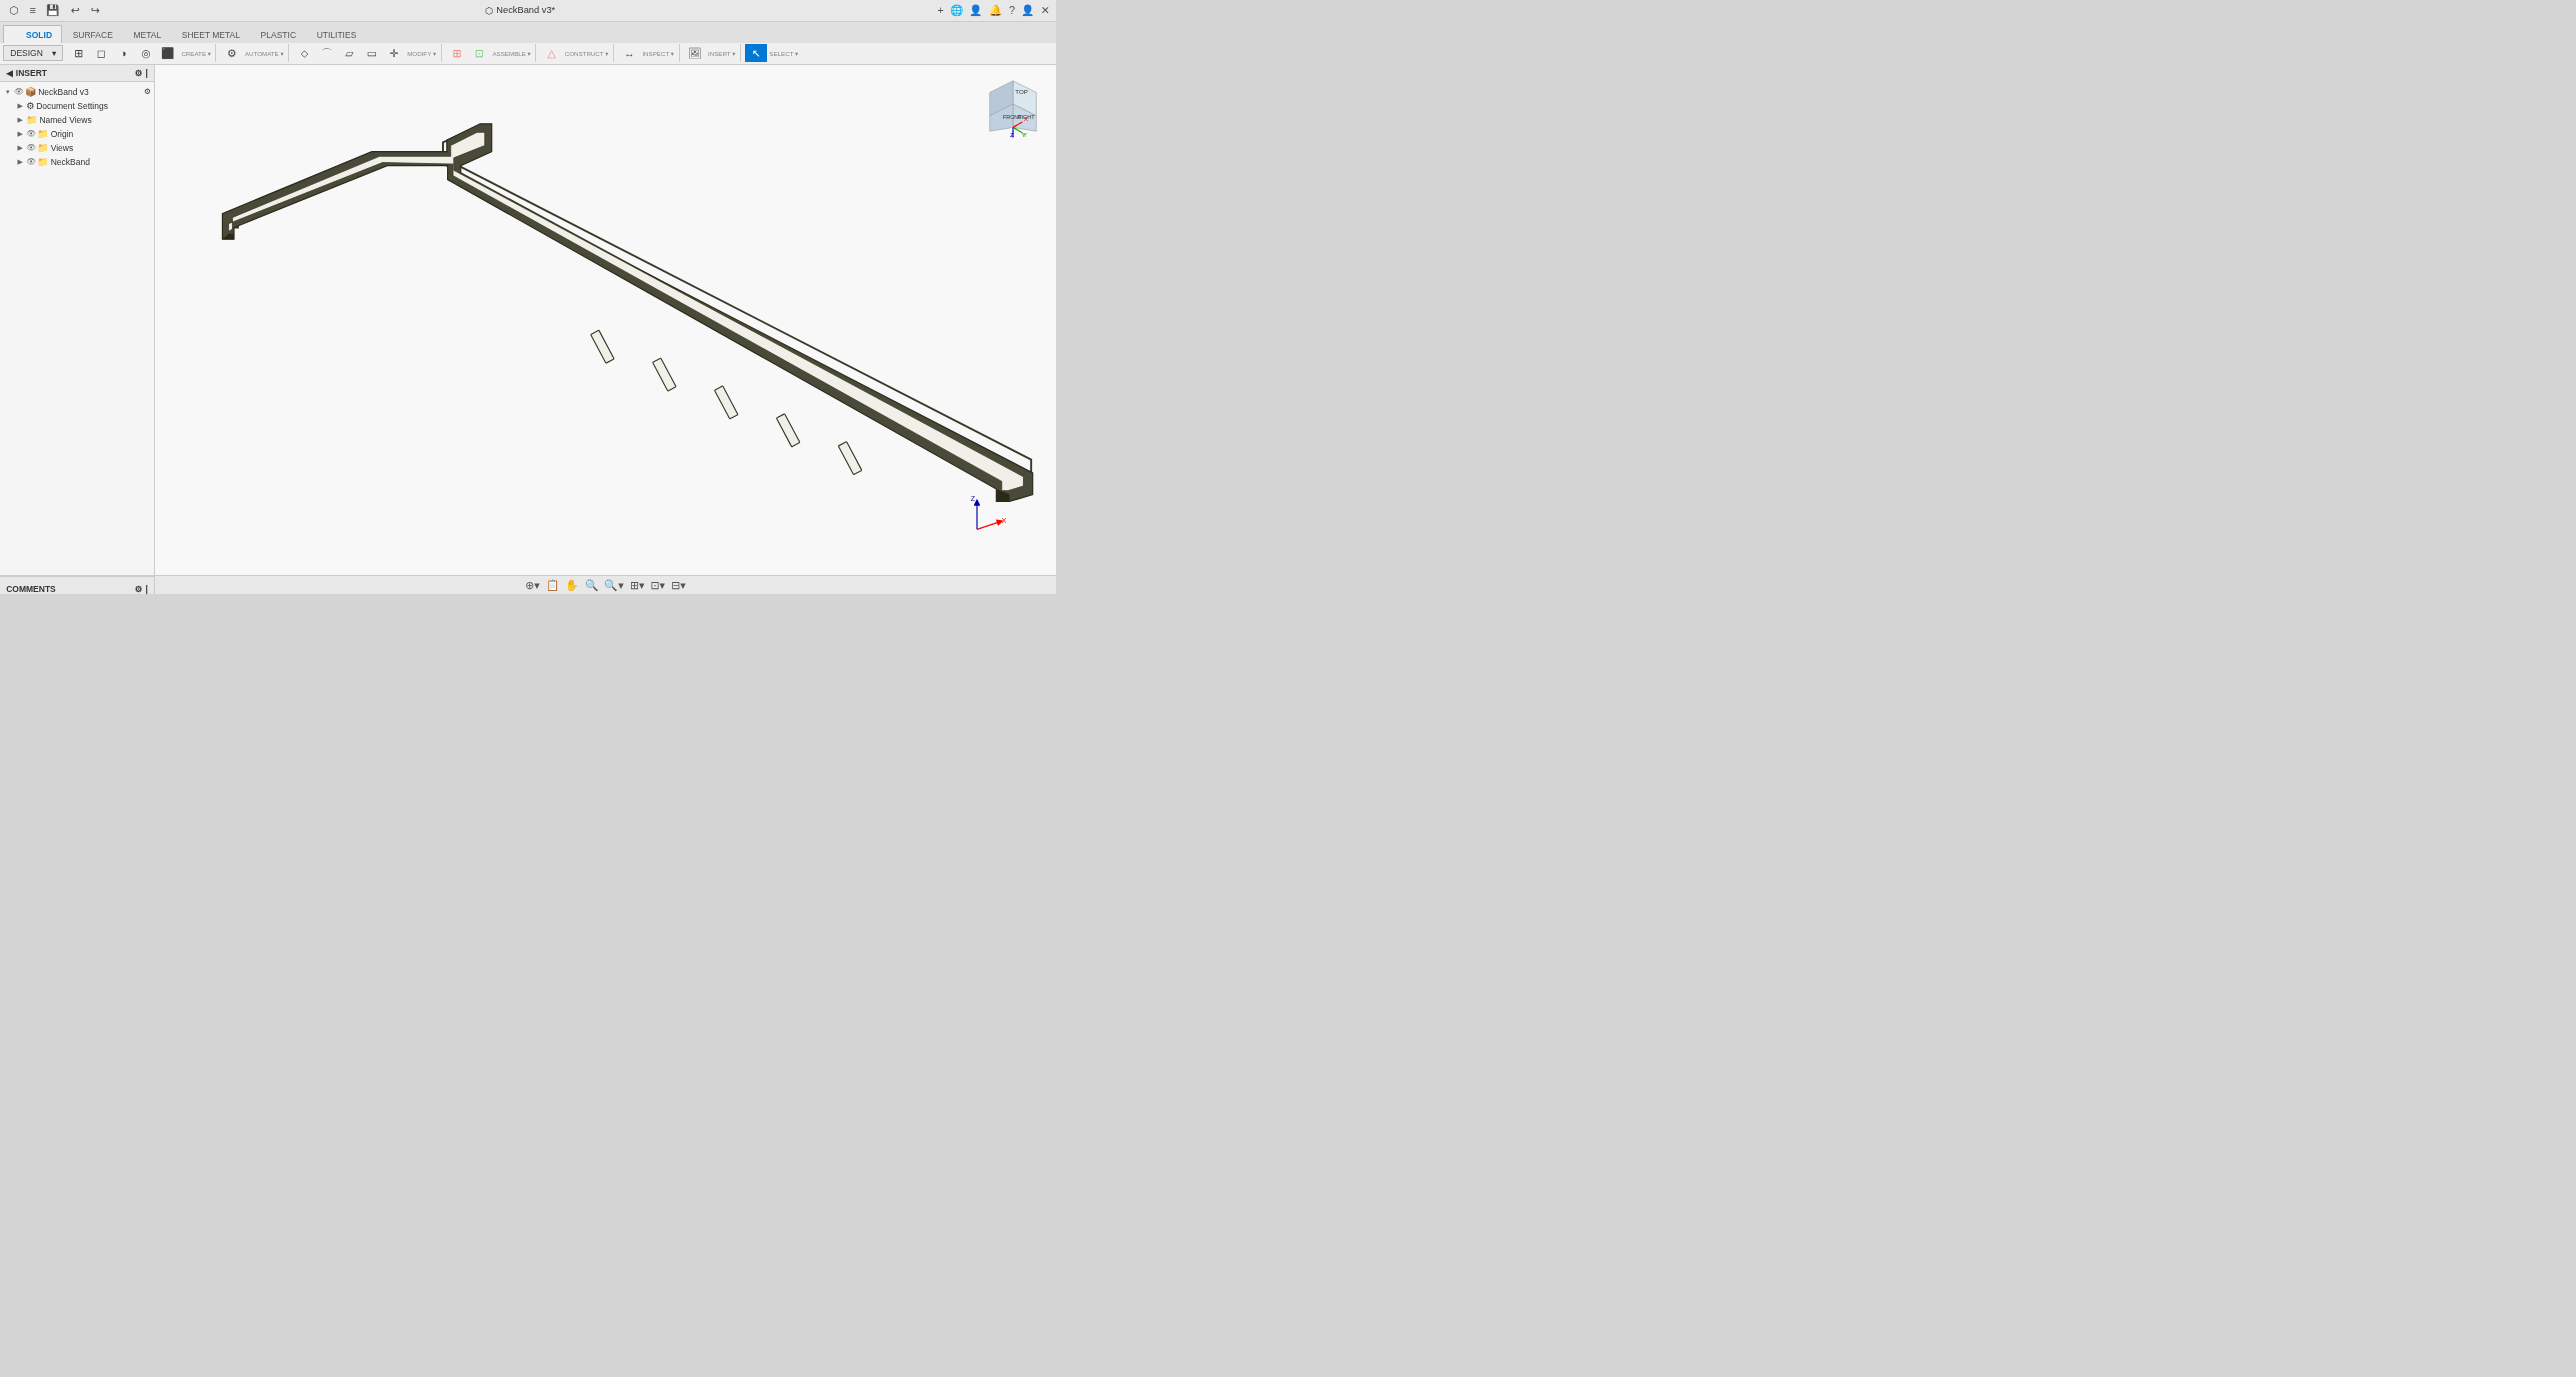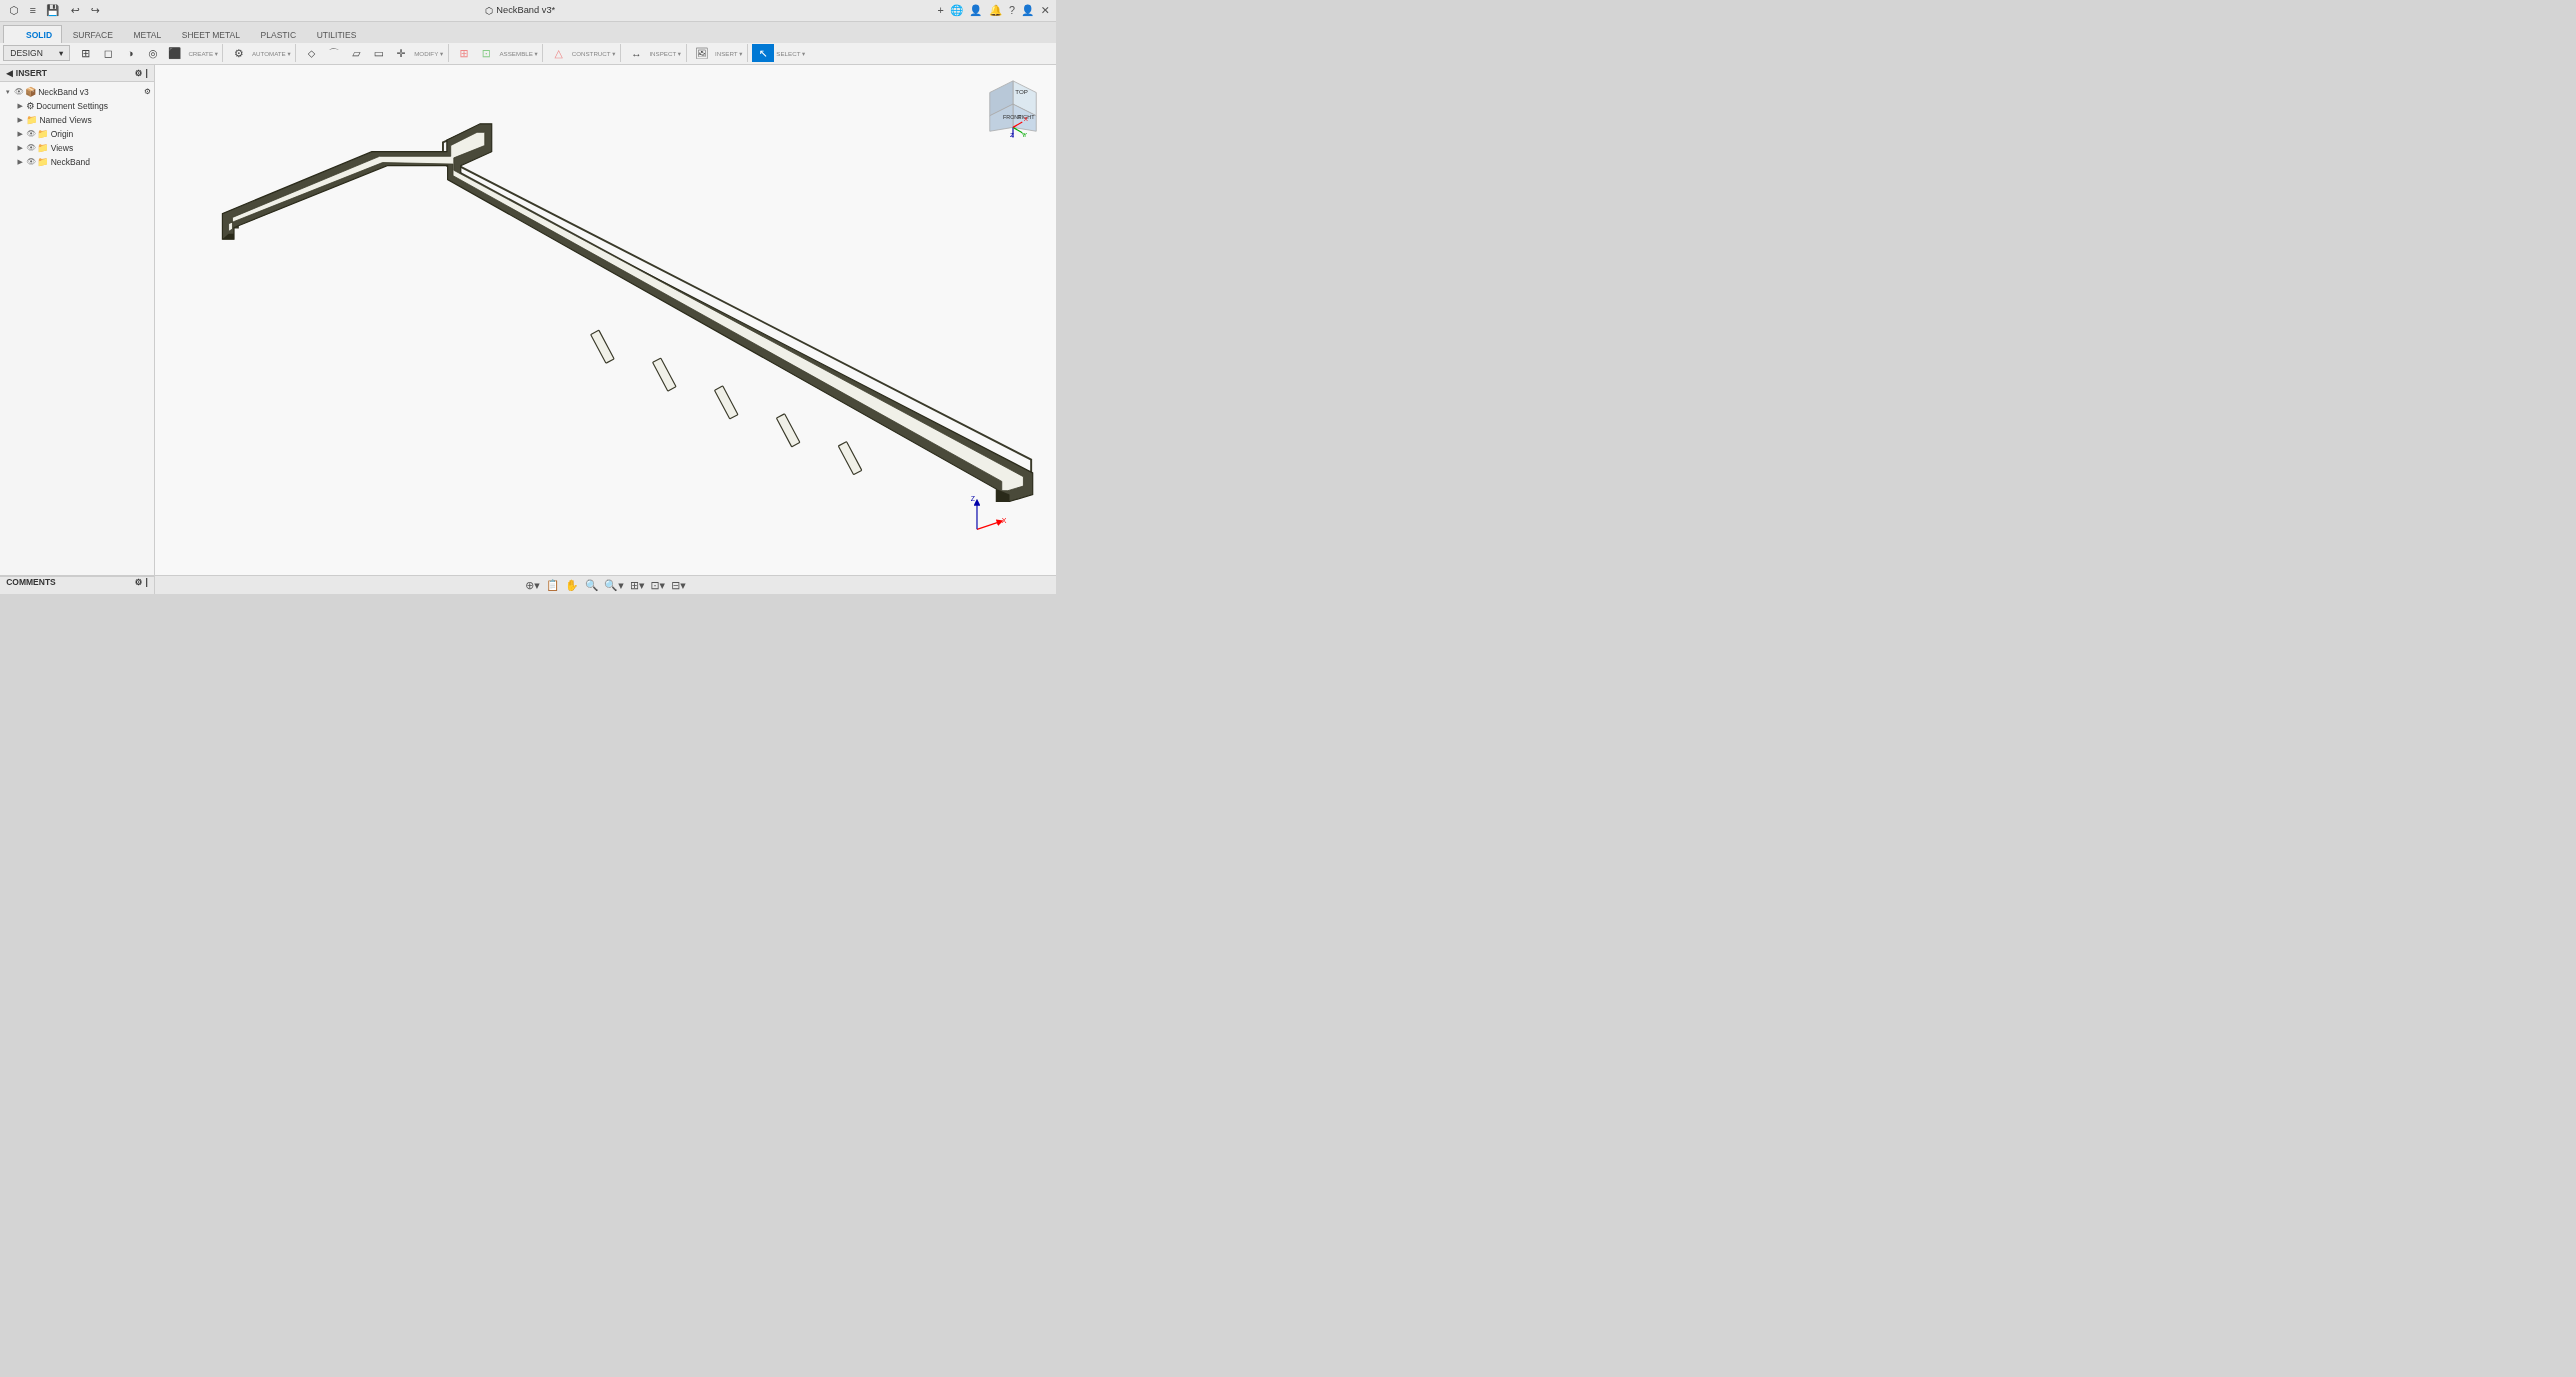--- a/index.html
+++ b/index.html
@@ -60,21 +60,21 @@
       gap: 1.5px;
     }
     .design-btn {
       background: #e8e8e8;
       border: 0.8px solid #bbb;
       padding: 2.3px 6.2px;
       font-size: 8.5px;
       cursor: pointer;
       display: flex;
       align-items: center;
-      gap: 16px;
+      gap: 9px;
       color: #333;
     }
 
     .toolbar-group {
       display: flex;
       align-items: center;
       gap: 0.8px;
       padding: 0 3.1px;
       border-right: 0.8px solid #ccc;
     }
@@ -520,21 +520,21 @@
         <text x="36" y="78" font-size="8" fill="#00a">Z</text>
 
         <text x="54" y="57" font-size="8" fill="#f00">X</text>
       </svg>
     </div>
   </div>
 </div>
 
 <div style="display:flex; height:18.6px; background:#e8e8e8; border-top:0.8px solid #ccc;">
 
-  <div id="comments-panel-bar" style="width:155px; border-right:0.8px solid #ccc; display:flex; align-items:flex-start; justify-content:space-between; padding:0 6.2px;">
+  <div id="comments-panel-bar" style="width:155px; border-right:0.8px solid #ccc; display:flex; align-items:flex-end; justify-content:space-between; padding:0 6.2px;">
     <span>COMMENTS</span>
     <div style="display:flex;gap:3.1px;">
       <span>⚙</span>
       <span>|</span>
     </div>
   </div>
 
   <div id="status-bar">
     <span class="status-icon">⊕▾</span>
     <span class="status-icon">📋</span>

